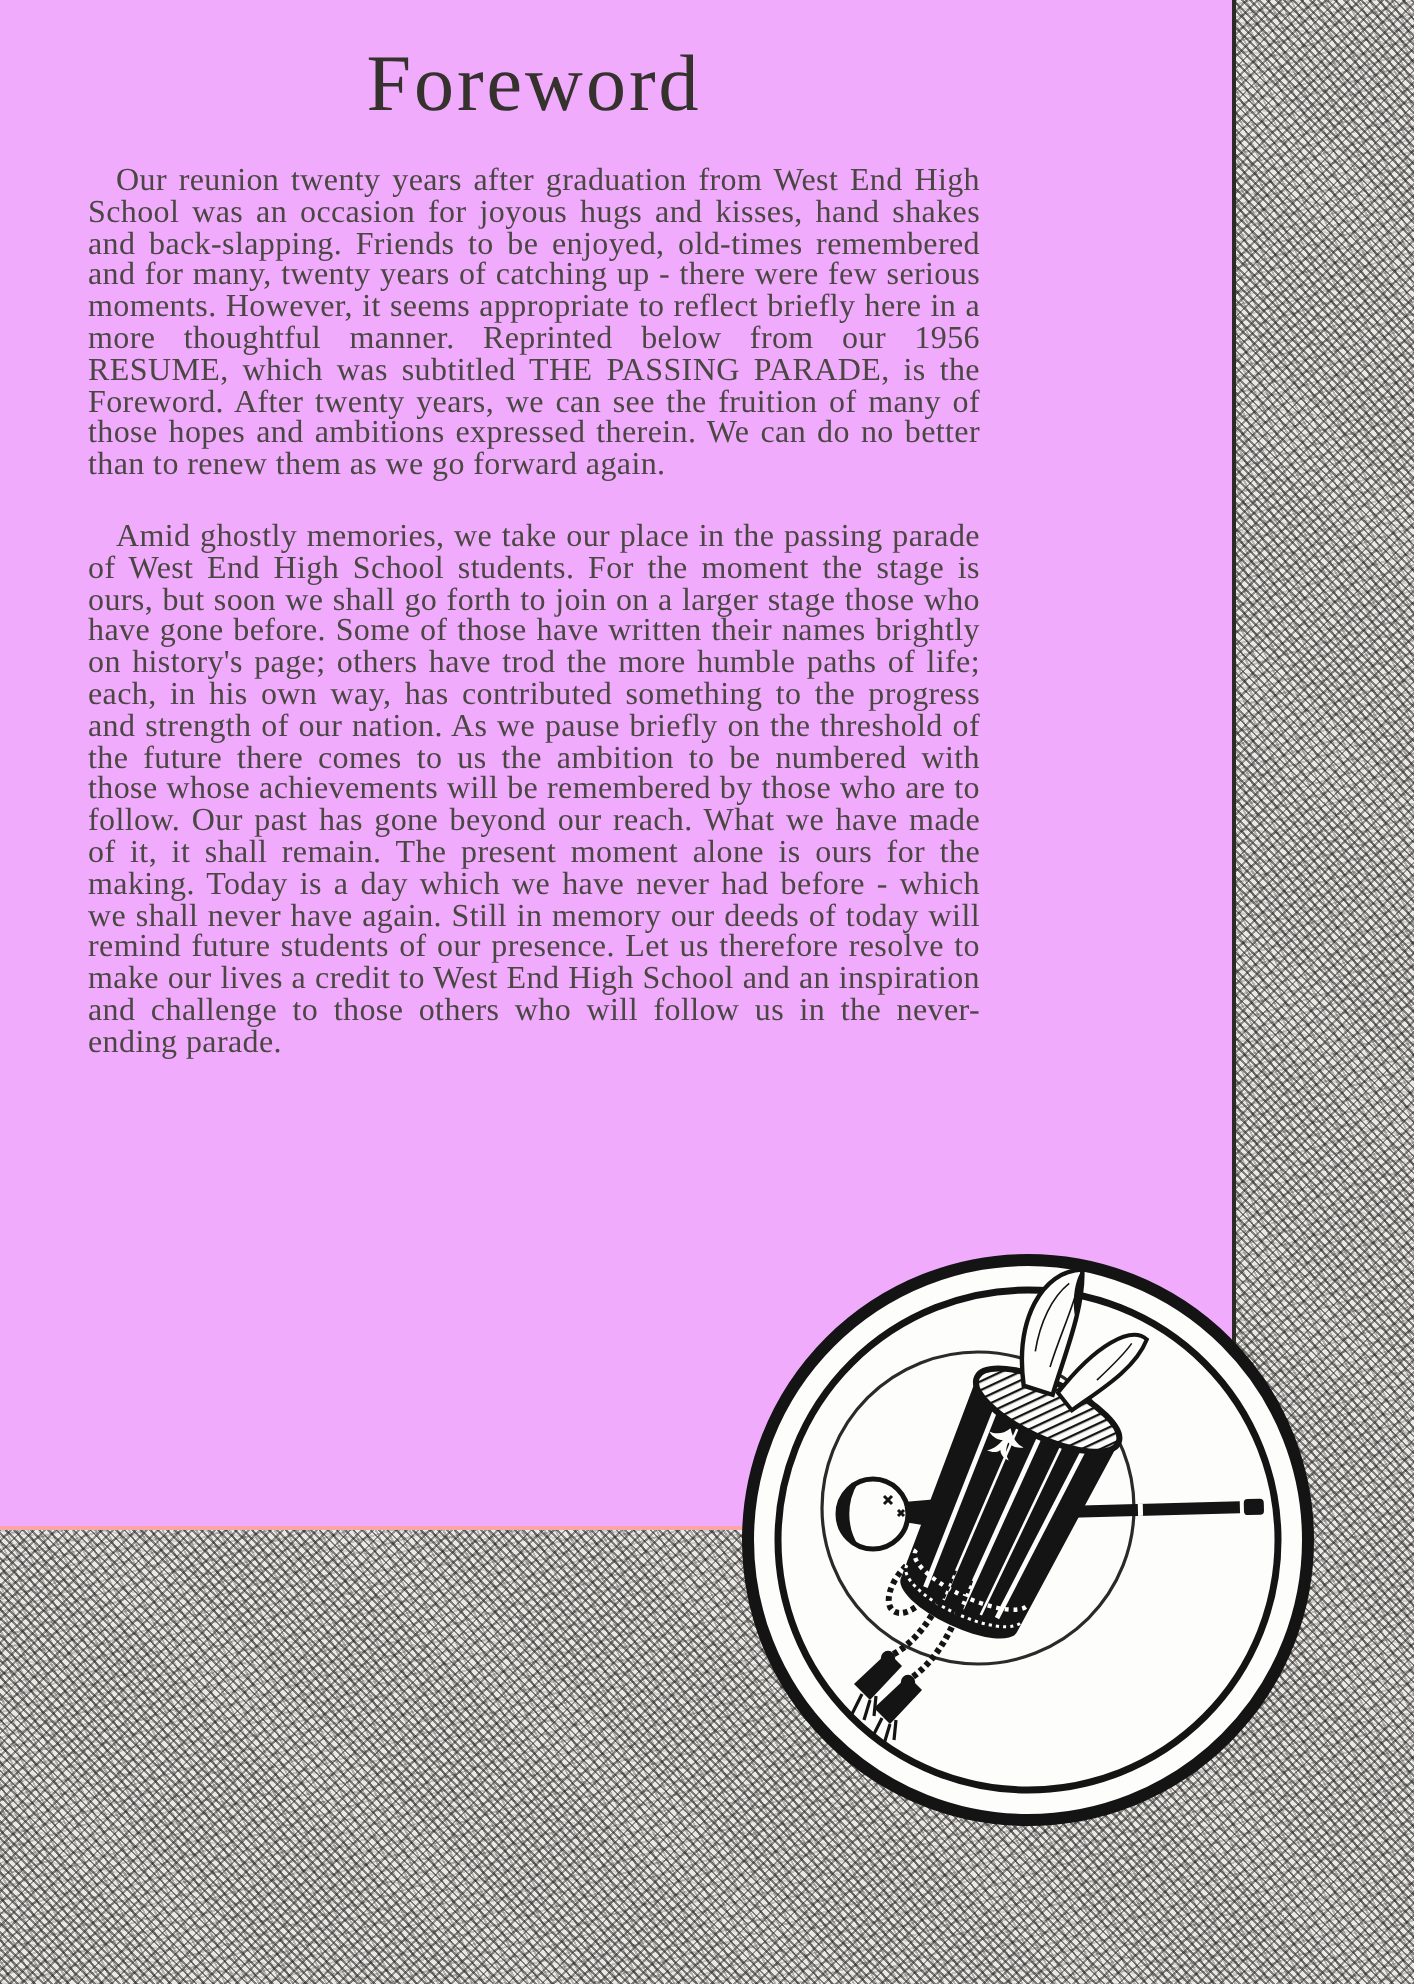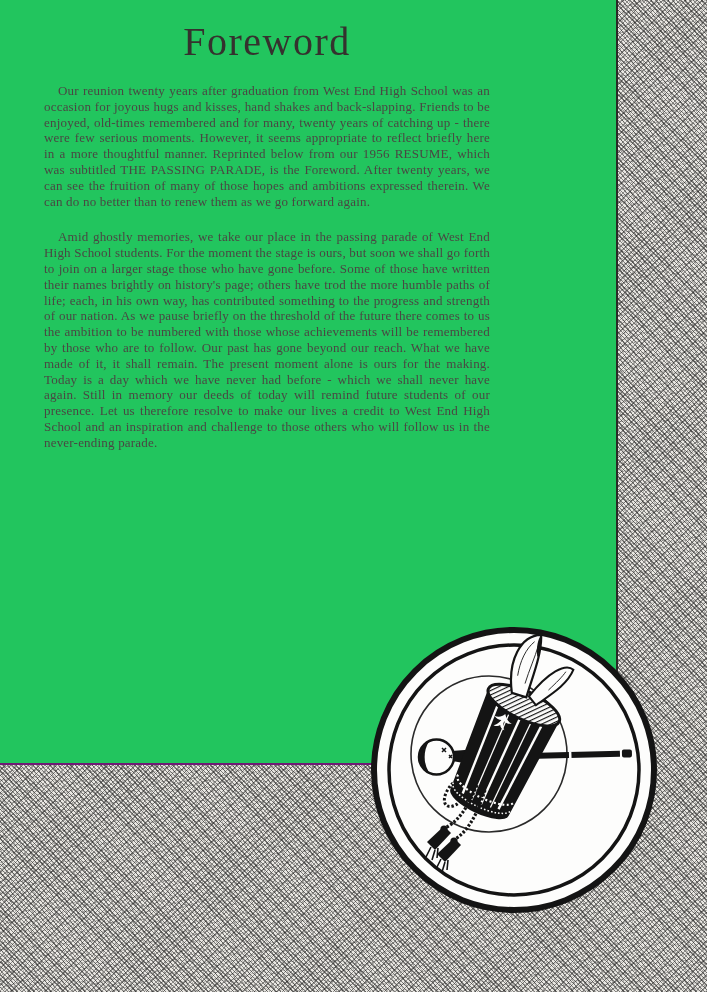--- a/index.html
+++ b/index.html
@@ -16,39 +16,39 @@
     background-image:
       repeating-linear-gradient(45deg,  rgba(22,22,22,.50) 0 1px, transparent 1px 3px),
       repeating-linear-gradient(-45deg, rgba(22,22,22,.42) 0 1px, transparent 1px 4px),
       repeating-linear-gradient(63deg,  rgba(22,22,22,.26) 0 1px, transparent 1px 5px),
       repeating-linear-gradient(-17deg, rgba(22,22,22,.20) 0 1px, transparent 1px 6px),
       repeating-linear-gradient(8deg,   rgba(22,22,22,.12) 0 1px, transparent 1px 7px);
   }
   .paper{
     position:absolute;left:0;top:0;
     width:531px;height:763px;
-    background:#22c55e;
+    background:#f0abfc;
     border-right:2px solid #2b2a27;
-    border-bottom:2px solid #701a75;
+    border-bottom:2px solid #fca5a5;
     padding:0 41px 0 44px;
     box-sizing:content-box;
   }
   .paper .inner{width:446px;}
   h1.title{
     font-family:"Liberation Serif", serif;
     font-weight:normal;
     font-size:40px;
     line-height:44px;
     letter-spacing:1.5px;
     color:#35322e;
     text-align:center;
     margin:20px 0 19px 0;
   }
   p.para{
-    font-size:13px;
+    font-size:16px;
     line-height:15.8px;
     letter-spacing:0.2px;
     color:#4a4743;
     text-align:justify;
     text-indent:14px;
     margin:0 0 20px 0;
   }
   .emblem{
     position:absolute;left:364px;top:620px;
     width:300px;height:300px;

